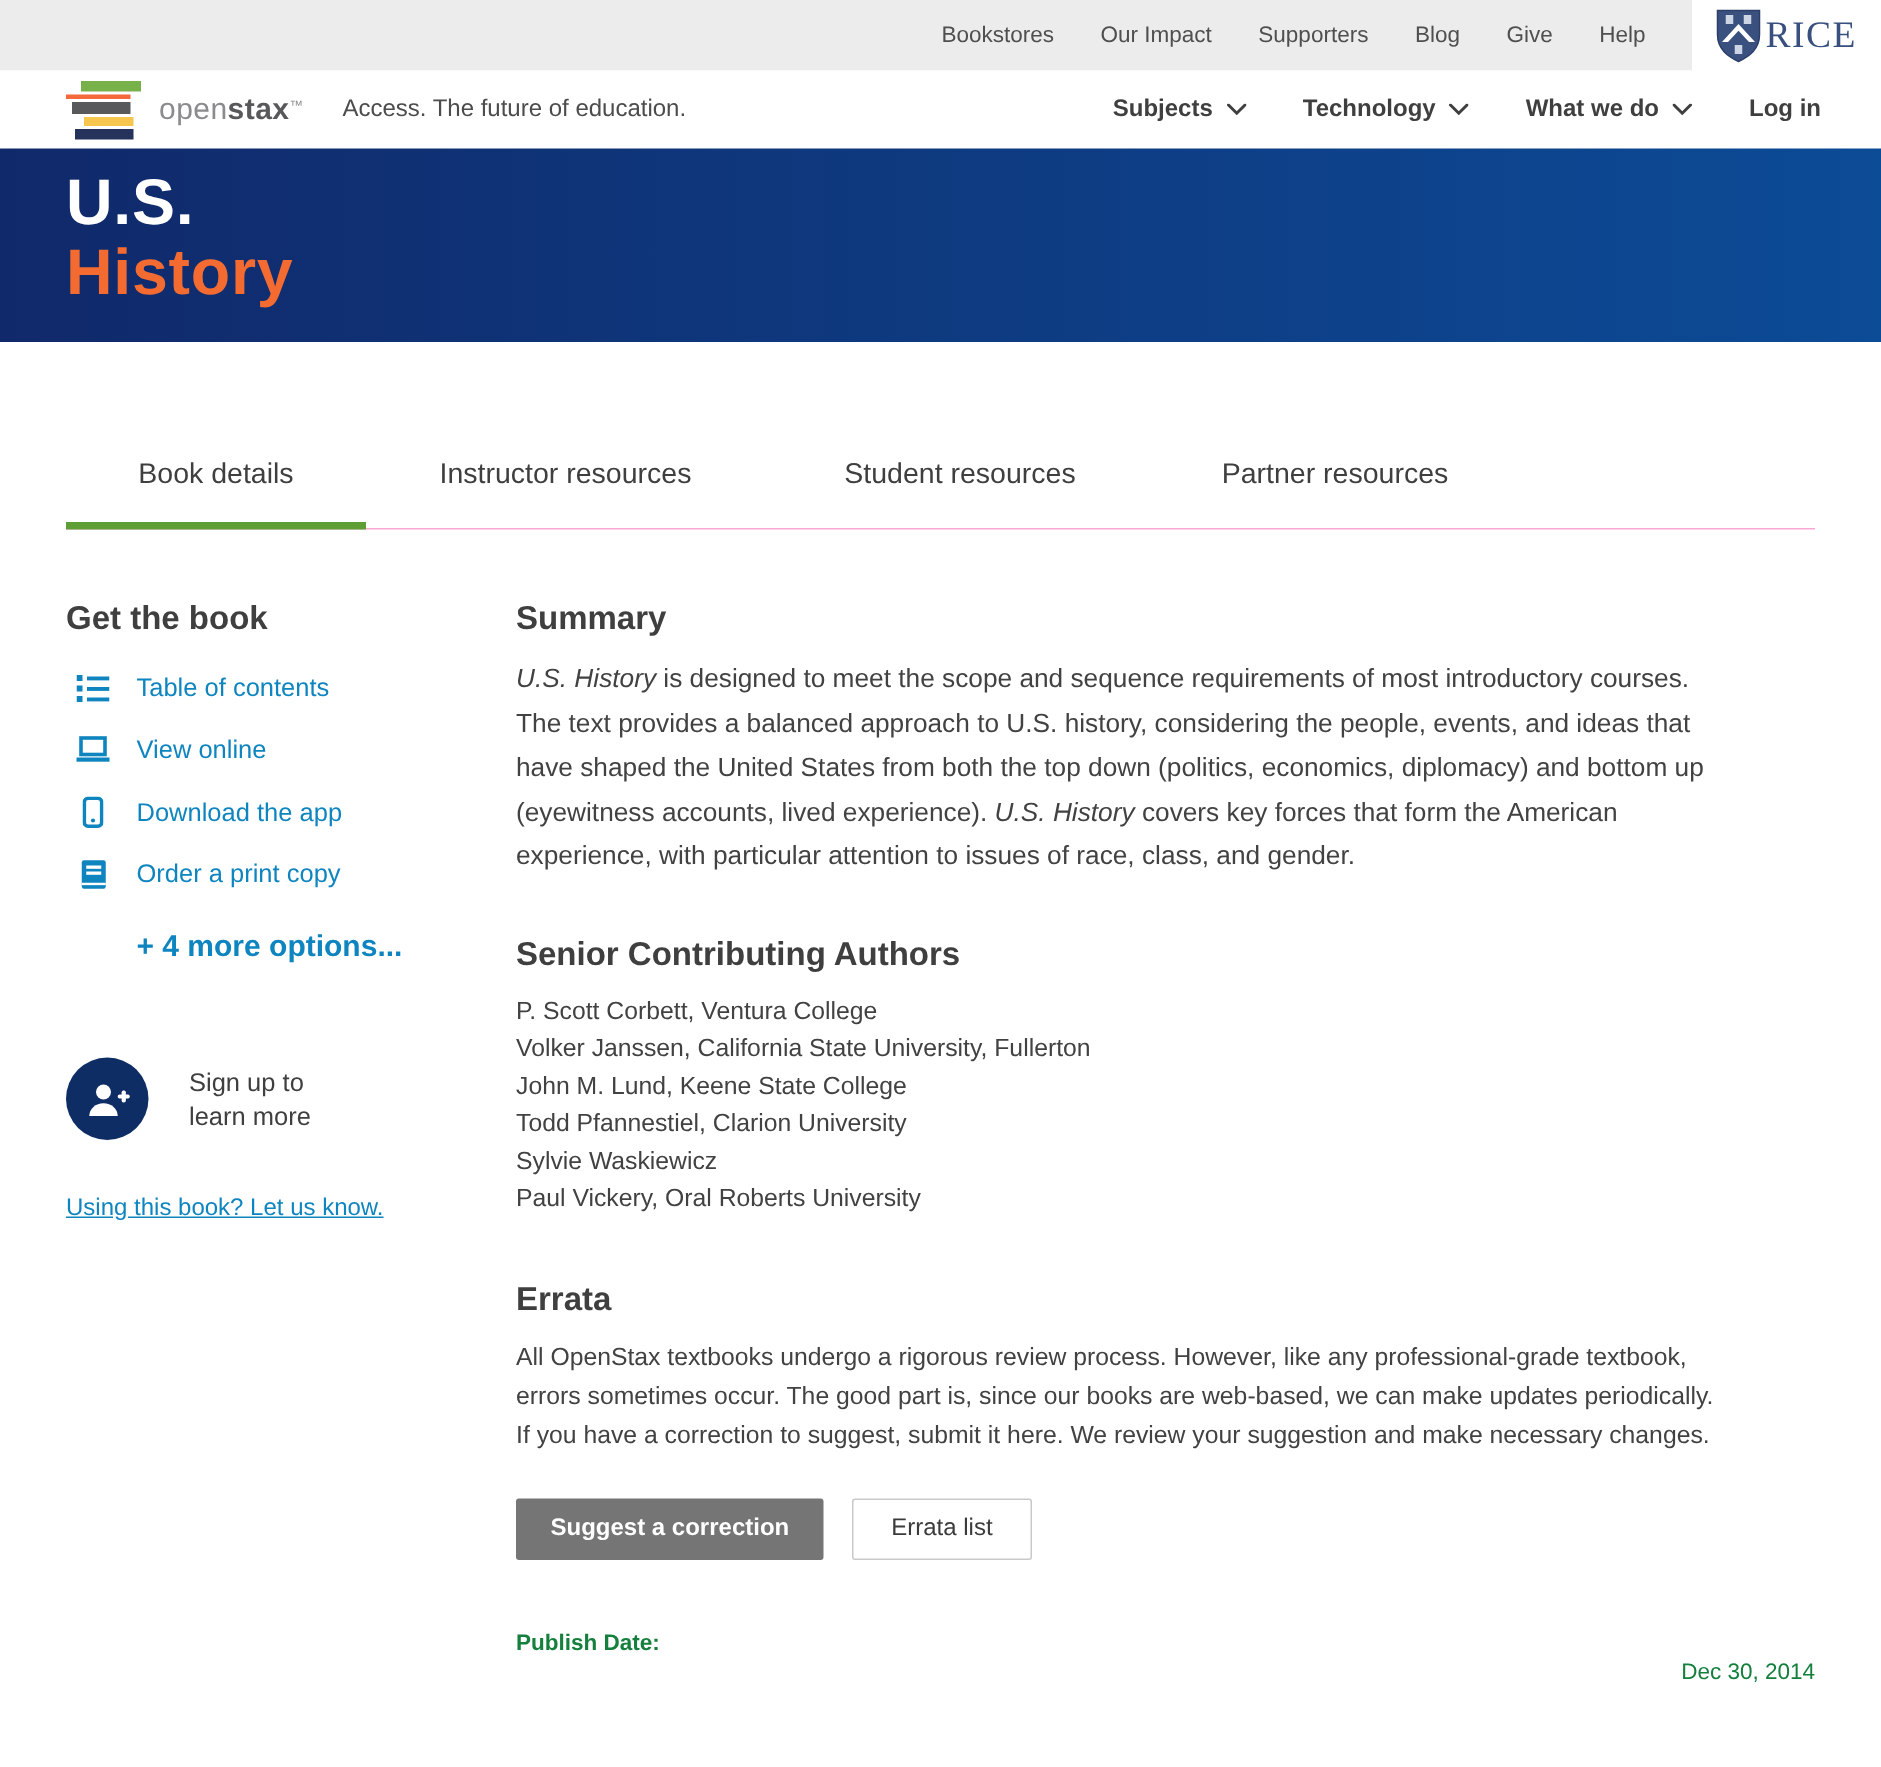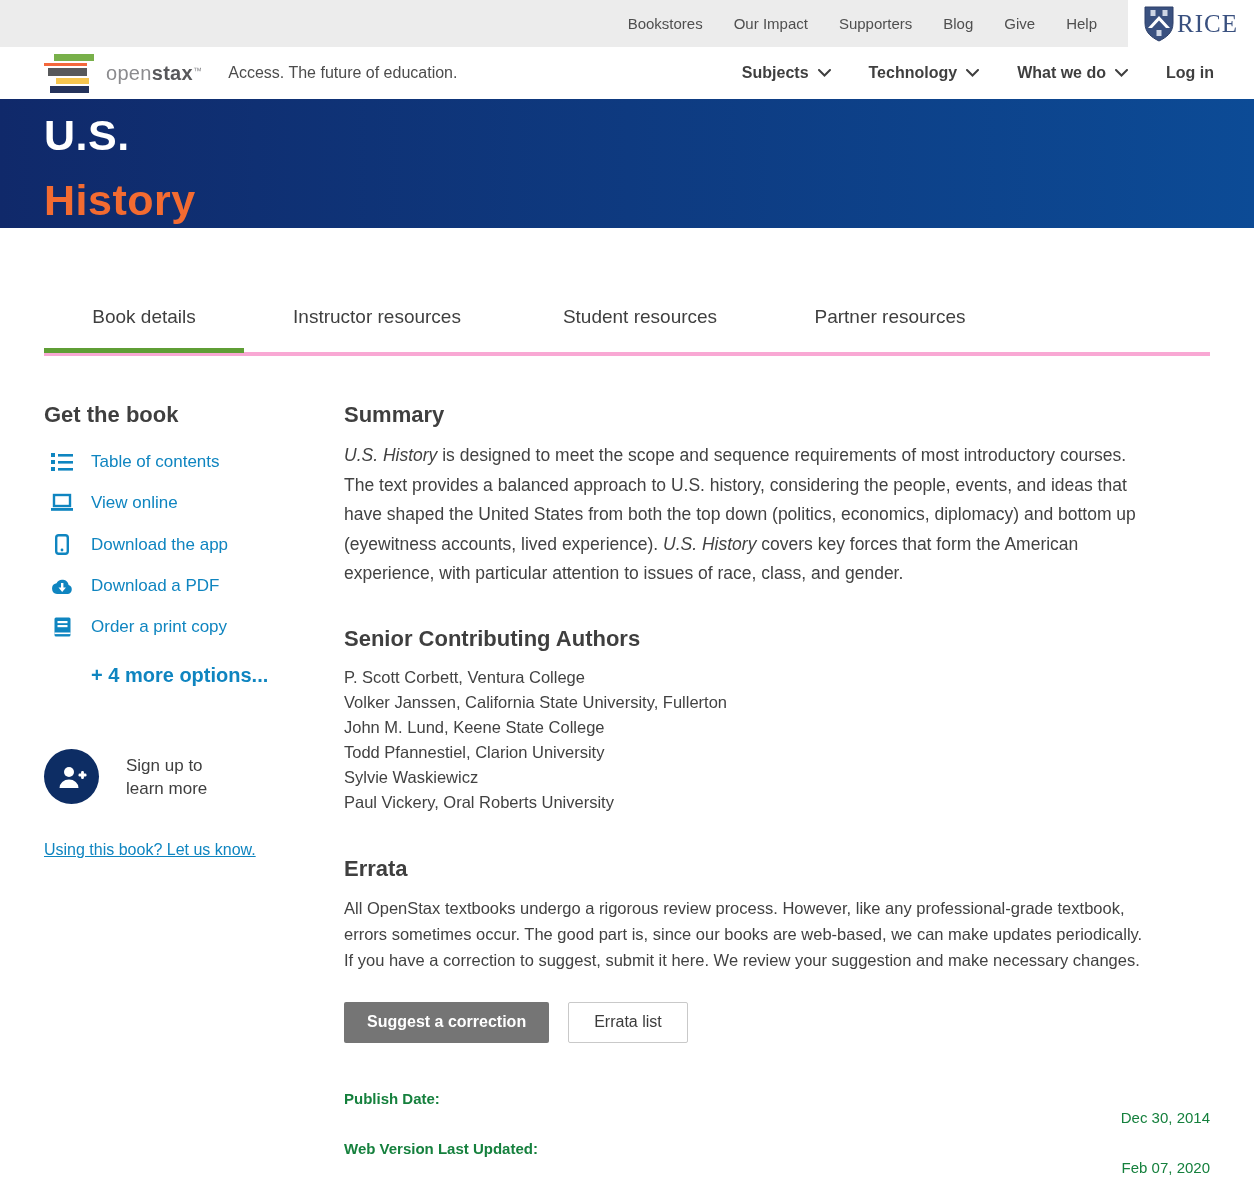--- a/index.html
+++ b/index.html
@@ -48,25 +48,25 @@
     color:#3f3f3f; text-decoration:none; cursor:pointer;
   }
 
   
   .hero {
     height:129px; background:linear-gradient(90deg,#10296a 0%, #0c4b96 100%);
     padding:13px 0 0 44px;
   }
   .hero-line { font-size:43px; font-weight:bold; line-height:47px; letter-spacing:0.5px; }
   .hero-line1 { color:#ffffff; }
-  .hero-line2 { color:#f36b31;margin-top:18px; }
+  .hero-line2 { color:#f36b31; }
 
   
   .container { padding:0 44px; }
-  .tabs { display:flex; margin-top:68px; border-bottom:4px solid #f9a8d4; }
+  .tabs { display:flex; margin-top:68px; border-bottom:1px solid #f9a8d4; }
   .tab {
     position:relative; width:200px; text-align:center; font-size:19px;
     color:#3f3f3f; padding:10px 0 24px; cursor:pointer;
   }
   .tab.t2 { margin-left:33px; }
   .tab.t3 { margin-left:63px; }
   .tab.t4 { margin-left:50px; }
   .tab.active::after {
     content:""; position:absolute; left:0; right:0; bottom:-1px; height:5px;
     background:#5f9e35;
@@ -233,30 +233,20 @@
       <a class="side-link">
         <span class="ico">
           <svg width="14" height="21" viewBox="0 0 14 21">
             <rect x="1.2" y="1.2" width="11.6" height="18.6" rx="2.5" fill="none" stroke="#0f85c0" stroke-width="2.4"></rect>
             <circle cx="7" cy="16" r="1.4" fill="#0f85c0"></circle>
           </svg>
         </span>
         <span>Download the app</span>
       </a>
 
-      <a class="side-link">
-        <span class="ico">
-          <svg width="22" height="17" viewBox="0 0 22 17">
-            <path d="M6 16 A5.4 5.4 0 0 1 5.5 5.3 A6.4 6.4 0 0 1 17.6 7.1 A4.6 4.6 0 0 1 17 16 Z" fill="#0f85c0"></path>
-            <rect x="10" y="5" width="2.4" height="6" fill="#ffffff"></rect>
-            <path d="M7.5 9.5 h7.4 L11.2 14 Z" fill="#ffffff"></path>
-          </svg>
-        </span>
-        <span>Download a PDF</span>
-      </a>
 
       <a class="side-link">
         <span class="ico">
           <svg width="17" height="20" viewBox="0 0 17 20">
             <rect x="0.5" y="0.5" width="16" height="19" rx="1.5" fill="#0f85c0"></rect>
             <rect x="3.5" y="4" width="10" height="2.2" fill="#ffffff"></rect>
             <rect x="3.5" y="8" width="10" height="2.2" fill="#ffffff"></rect>
             <rect x="0.5" y="15.5" width="16" height="1.6" fill="#ffffff"></rect>
           </svg>
         </span>
@@ -306,21 +296,17 @@
           <button class="btn-primary">Suggest a correction</button>
           <button class="btn-secondary">Errata list</button>
         </div>
       </div>
 
       <div class="meta">
         <div class="meta-block">
           <div class="meta-label">Publish Date:</div>
           <div class="meta-value">Dec 30, 2014</div>
         </div>
-        <div class="meta-block">
-          <div class="meta-label">Web Version Last Updated:</div>
-          <div class="meta-value">Feb 07, 2020</div>
-        </div>
 
       </div>
     </div>
   </div>
 </div>
 
 </body></html>

